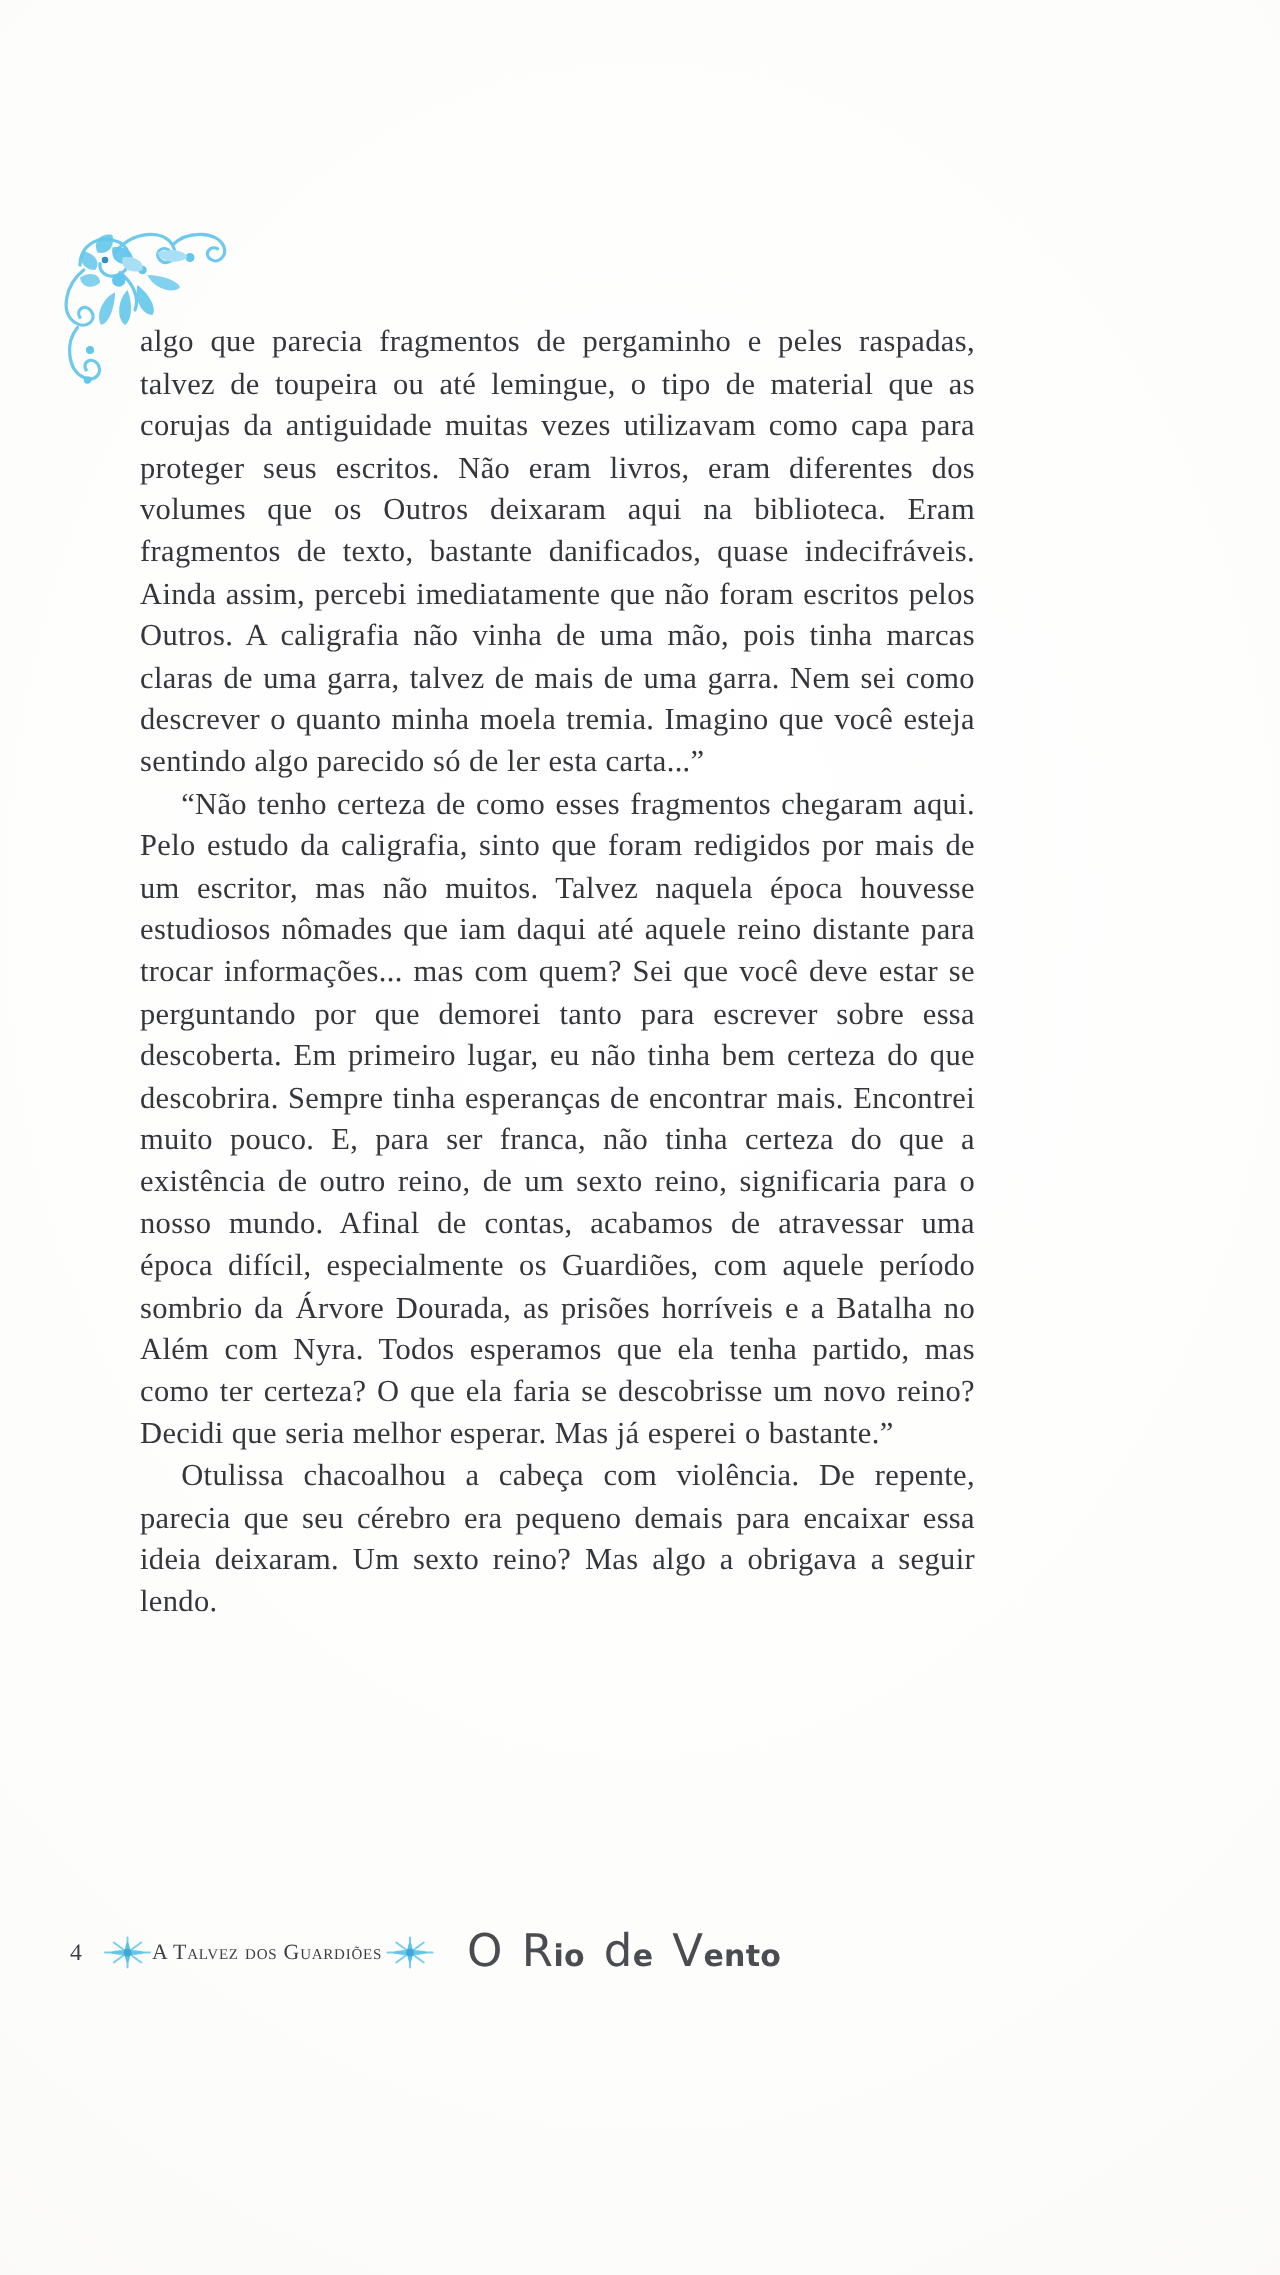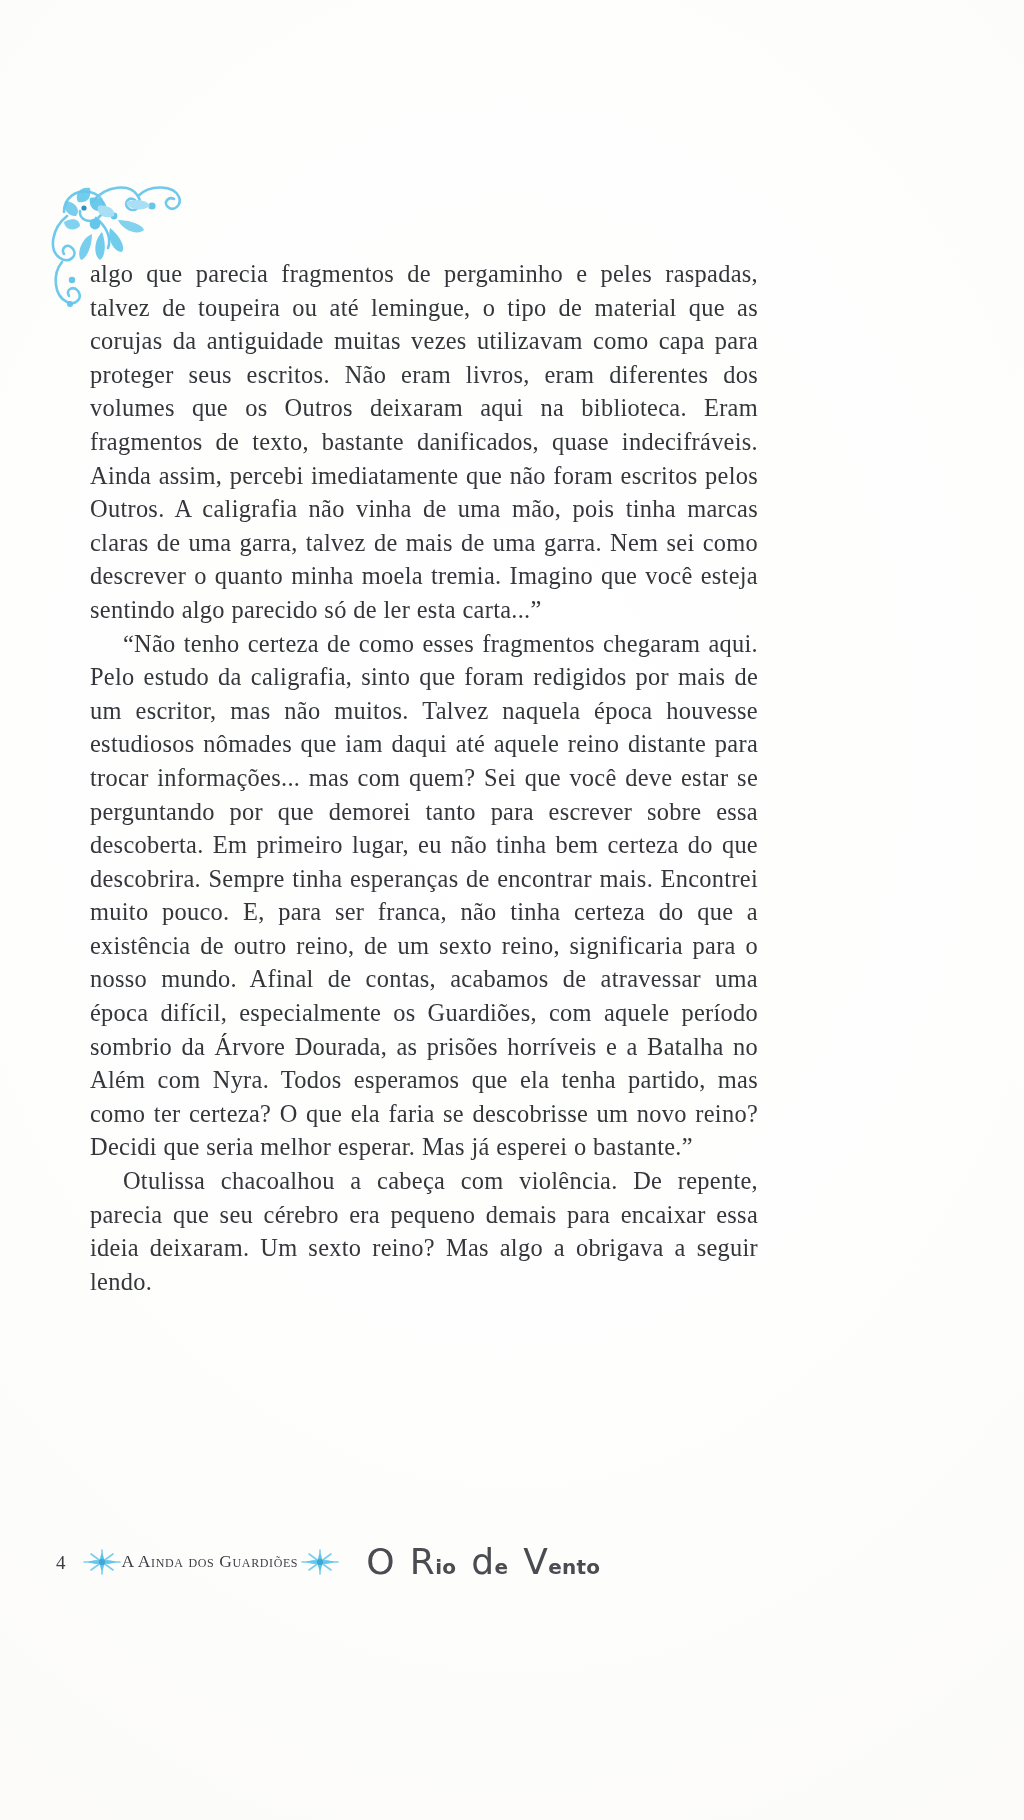--- a/index.html
+++ b/index.html
@@ -40,21 +40,21 @@
     left: 34px;
     top: 172px;
     width: 152px;
     height: 140px;
   }
   #corner-ornament svg { display: block; width: 100%; height: 100%; }
 
   
   #text-column {
     position: absolute;
-    left: 90px;
+    left: 112px;
     top: 257px;
     width: 668px;
   }
   .para {
     margin: 0;
     text-align: justify;
     text-justify: inter-word;
     font-size: 24.4px;
     line-height: 33.6px;
     letter-spacing: 0.012em;
@@ -112,21 +112,21 @@
     line-height: 1;
     color: #4a4c51;
     font-family: "DejaVu Sans", "Liberation Sans", sans-serif;
     font-weight: 400;
   }
   #running-head-title .cap {
     font-size: 36px;
     letter-spacing: 0.01em;
   }
   #running-head-title .rest {
-    font-size: 20px;
+    font-size: 24px;
     font-weight: 700;
     letter-spacing: 0.01em;
   }
   #running-head-title .word { margin-right: 15px; display: inline-block; }
   #running-head-title .word:last-child { margin-right: 0; }
 </style>
 </head>
 <body>
 
 <div id="page-sheet">
@@ -192,21 +192,21 @@
             <path d="M31 7 L9 23"></path>
           </g>
           <g fill="#5cc3e8">
             <path d="M20 6 C23 11, 23 19, 20 24 C17 19, 17 11, 20 6 Z"></path>
             <path d="M6 15 C11 12, 29 12, 34 15 C29 18, 11 18, 6 15 Z" opacity="0.85"></path>
             <circle cx="20" cy="15" r="3.1" fill="#3fa8d6"></circle>
           </g>
         </svg>
       </div>
 
-      <div id="running-head-series">A Ainda dos Guardiões</div>
+      <div id="running-head-series">A Talvez dos Guardiões</div>
 
       <div class="snowflake-orn">
         <svg viewBox="0 0 40 30" xmlns="http://www.w3.org/2000/svg">
           <g stroke="#79cdef" stroke-width="1.6" stroke-linecap="round" fill="none">
             <path d="M2 15 H38"></path>
             <path d="M20 3 V27"></path>
             <path d="M9 7 L31 23"></path>
             <path d="M31 7 L9 23"></path>
           </g>
           <g fill="#5cc3e8">

